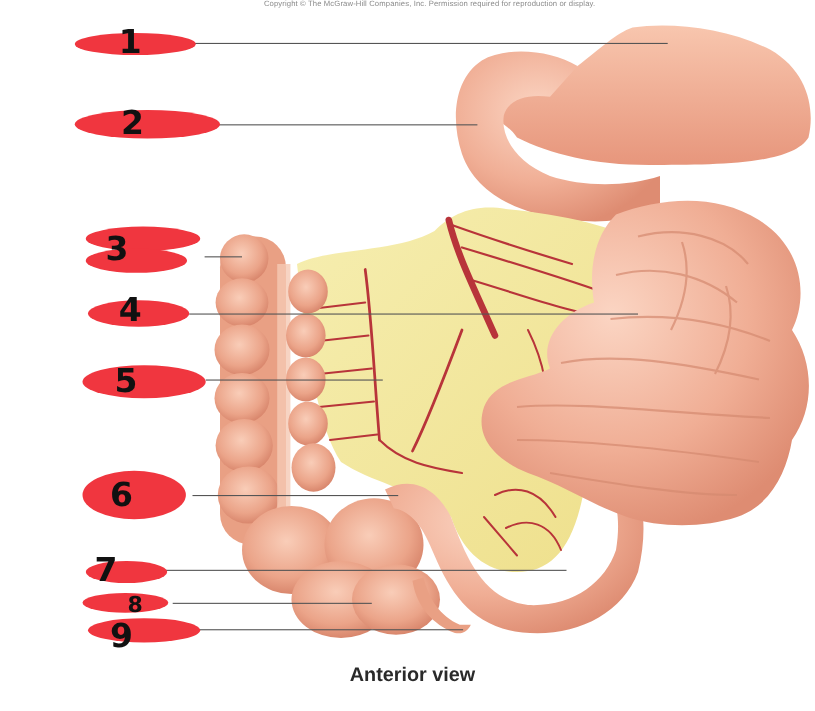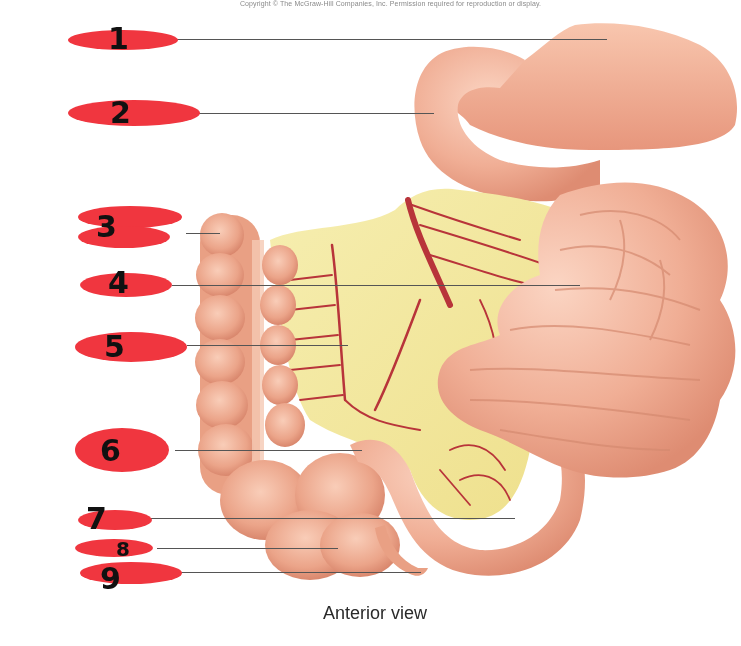--- a/index.html
+++ b/index.html
@@ -1,19 +1,19 @@
 <!DOCTYPE html>
 <html><head>
 <meta charset="utf-8">
 <style>
   html, body { margin: 0; padding: 0; background: #ffffff; }
   body { width: 741px; height: 646px; position: relative; overflow: hidden; font-family: "Liberation Sans", sans-serif; }
   .copyright { position: absolute; left: 0; top: 0; width: 741px; text-align: center; font-size: 7px; color: #8a8a8a; letter-spacing: 0.1px; line-height: 8px; transform: translateX(20px); }
   svg.art { position: absolute; left: 0; top: 0; }
-  .caption { position: absolute; left: 300px; top: 603px; width: 150px; text-align: center; font-size: 18px; font-weight: normal; color: #2a2a2a; }
+  .caption { position: absolute; left: 300px; top: 603px; width: 150px; text-align: center; font-size: 18px; font-weight: bold; color: #2a2a2a; }
   .leader { position: absolute; height: 1.4px; background: #555555; }
   .blob { position: absolute; background: #f0363f; border-radius: 50%; }
   .num { position: absolute; font-family: "DejaVu Sans", sans-serif; font-weight: bold; color: #111111; font-size: 30px; line-height: 30px; }
 </style>
 </head>
 <body>
 
 <div class="copyright">Copyright © The McGraw-Hill Companies, Inc. Permission required for reproduction or display.</div>
 
 <svg class="art" width="741" height="646" viewBox="0 0 741 646">

